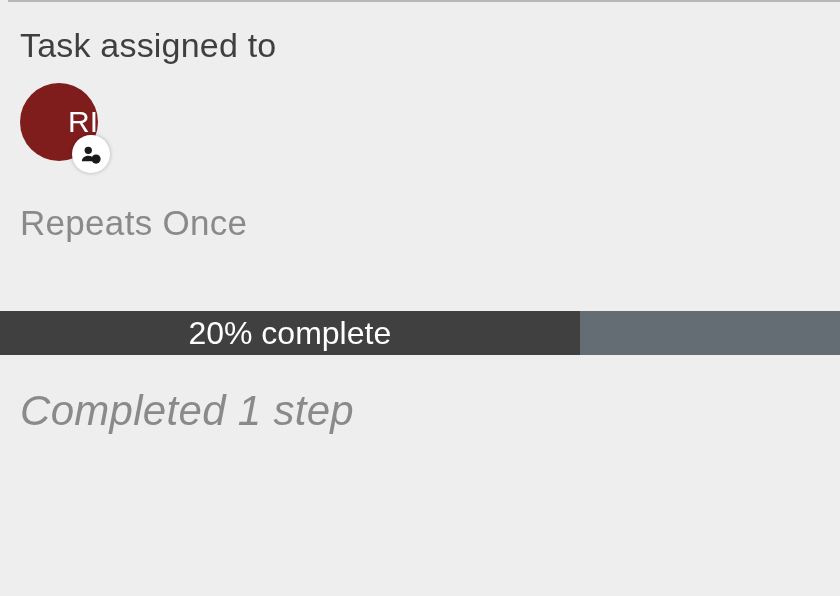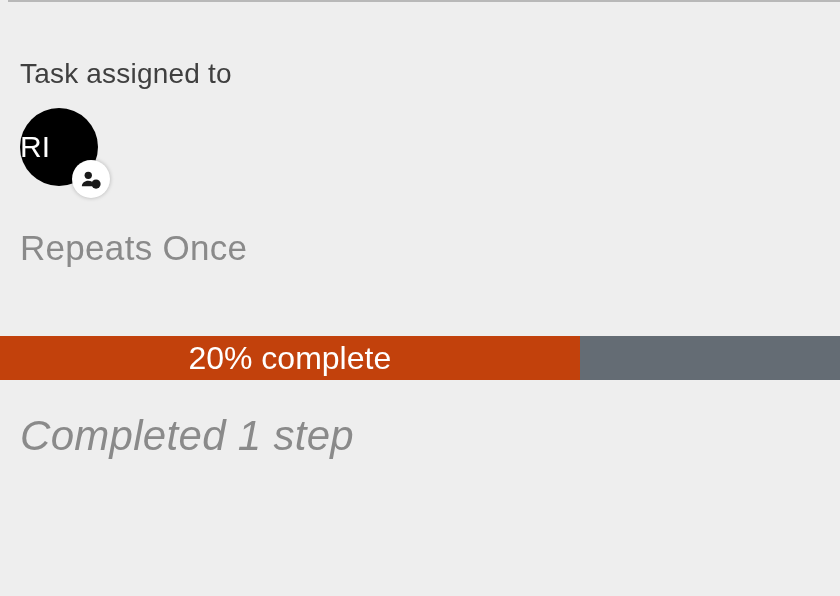--- a/index.html
+++ b/index.html
@@ -20,40 +20,40 @@
   .top-border {
     position: absolute;
     top: 0;
     left: 8px;
     right: 0;
     height: 2px;
     background: #b8b8b8;
     filter: blur(0.6px);
   }
   .heading {
-    font-size: 28px;
+    font-size: 34px;
     font-weight: 400;
     color: #3f3f3f;
-    margin-top: 58px;
+    margin-top: 26px;
     letter-spacing: 0.2px;
   }
   .avatar-wrap {
     position: relative;
     margin-top: 18px;
     width: 86px;
     height: 86px;
   }
   .avatar {
     width: 78px;
     height: 78px;
     border-radius: 50%;
-    background: #000000;
+    background: #7f1d1d;
     display: flex;
     align-items: center;
-    justify-content: flex-start;
+    justify-content: flex-end;
     color: #ffffff;
     font-size: 30px;
     font-weight: 400;
   }
   .avatar-badge {
     position: absolute;
     bottom: -4px;
     right: -4px;
     width: 38px;
     height: 38px;
@@ -79,21 +79,21 @@
   .progress-outer {
     margin-top: 68px;
     margin-left: -20px;
     width: 840px;
     height: 44px;
     background: #646c74;
     position: relative;
   }
   .progress-inner {
     height: 100%;
-    background: #c2410c;
+    background: #404040;
     color: #ffffff;
     font-size: 32px;
     font-weight: 400;
     display: flex;
     align-items: center;
     justify-content: center;
   }
   .completed {
     font-size: 42px;
     font-weight: 300;

